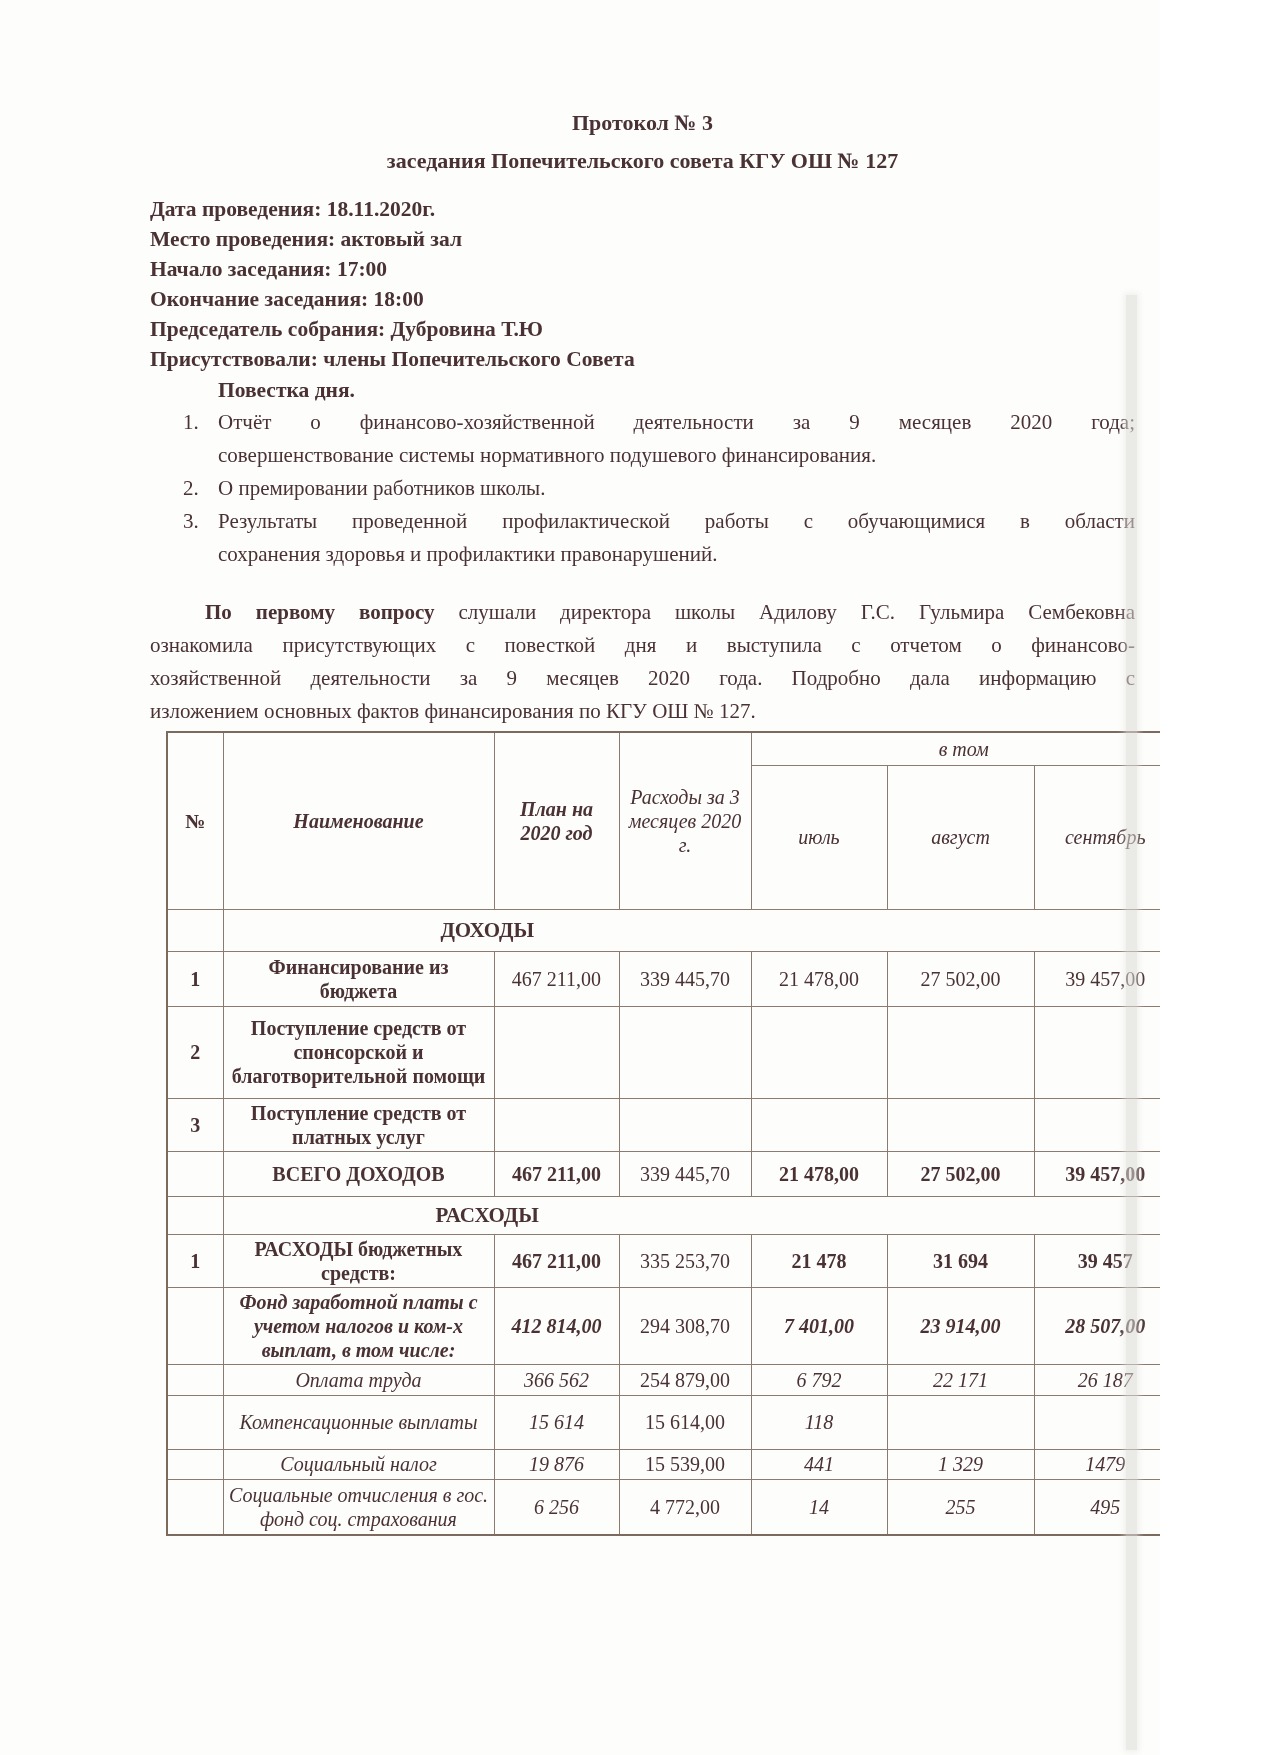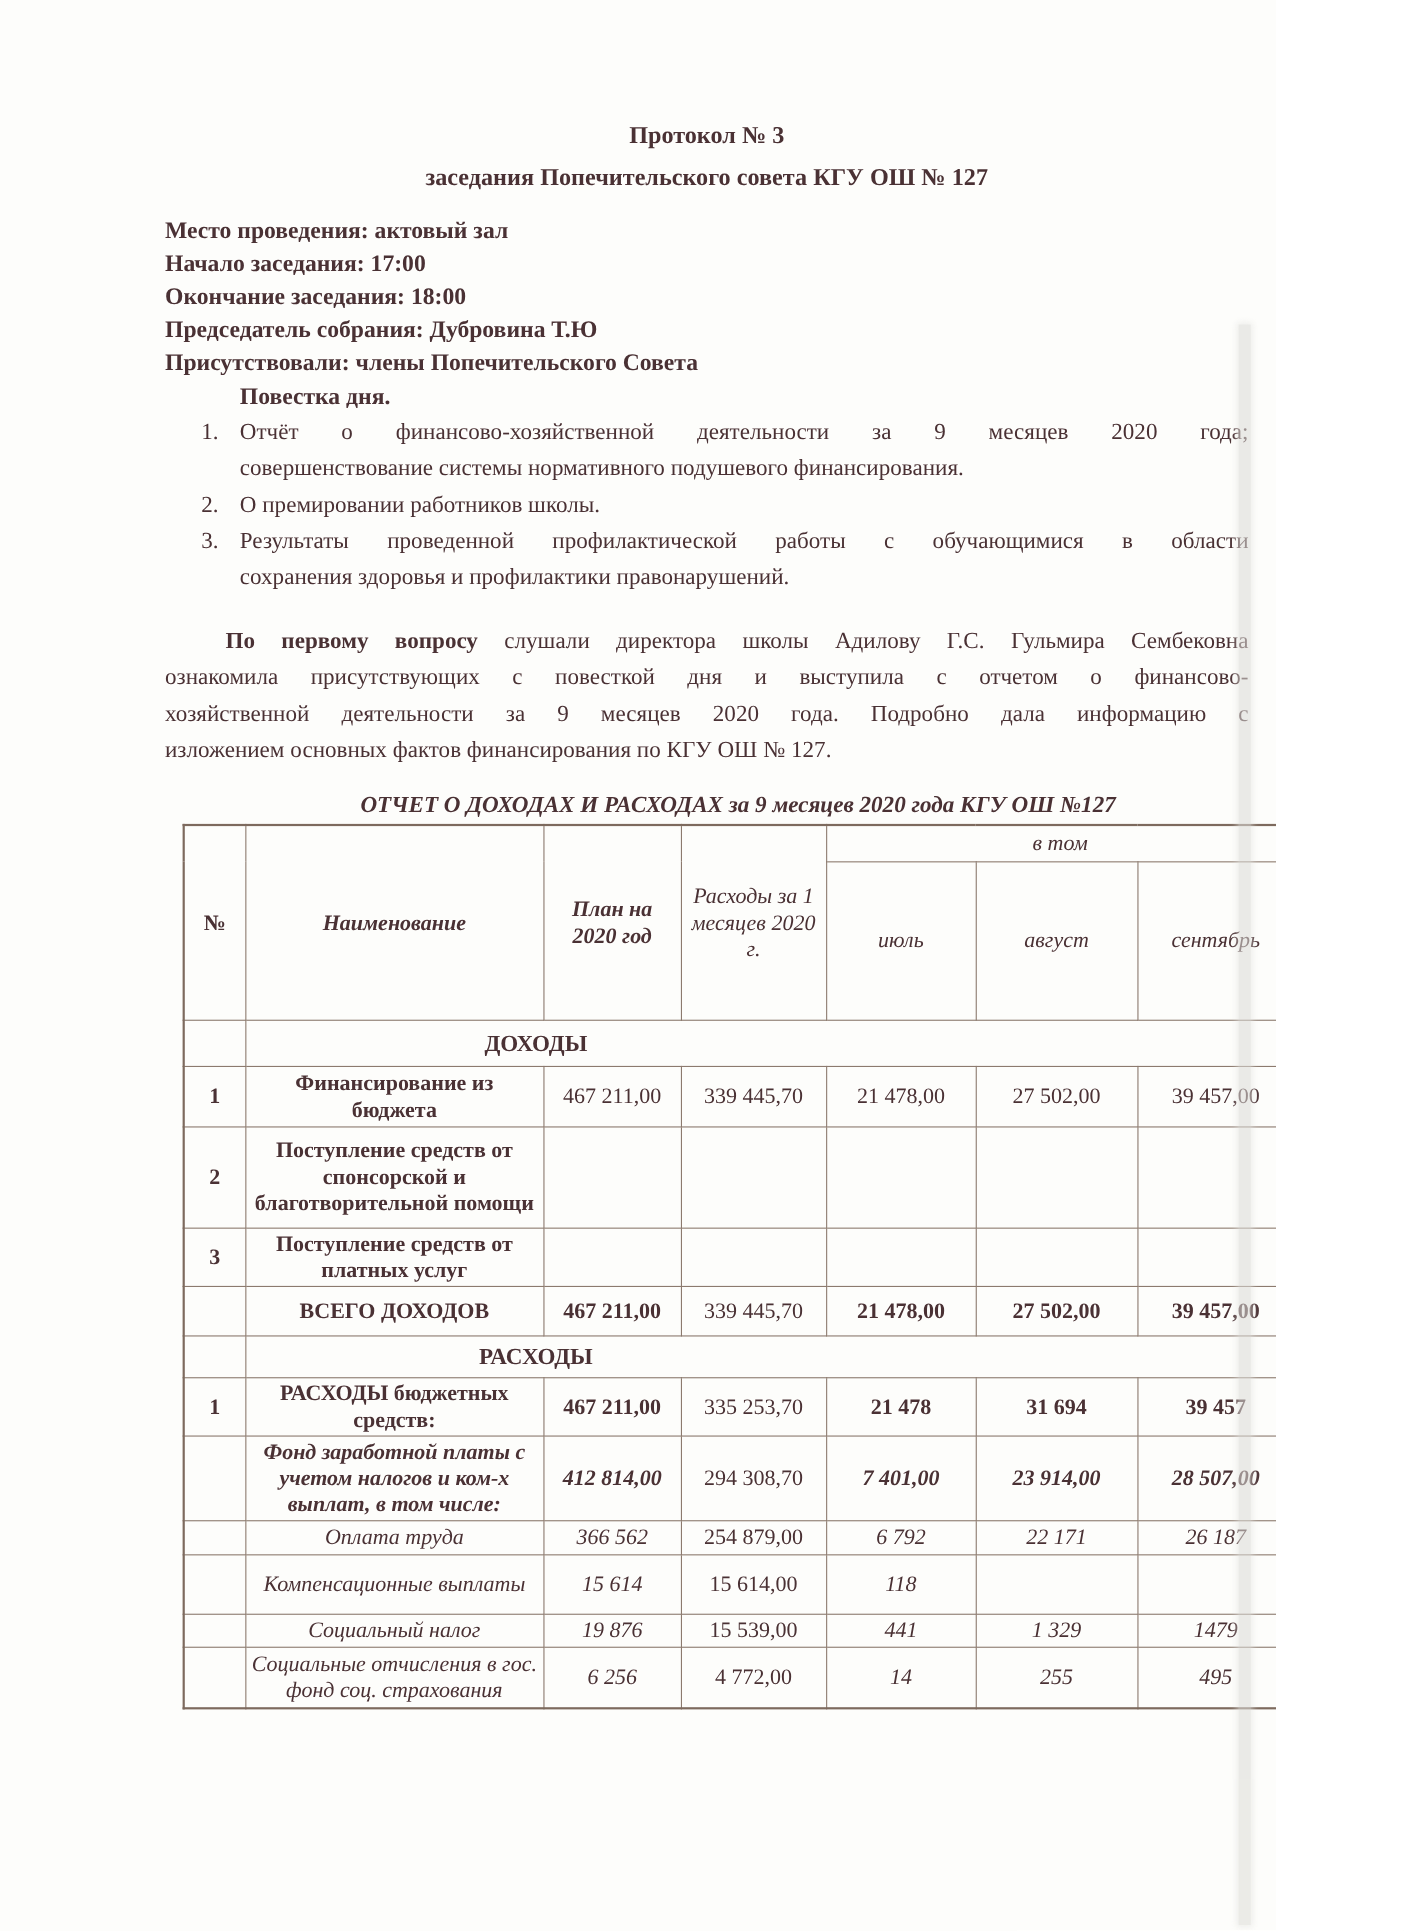--- a/index.html
+++ b/index.html
@@ -60,20 +60,21 @@
   }
 </style>
 </head>
 <body>
 
 <div class="page">
   <div class="textcol">
     <div class="doc-title">Протокол № 3</div>
     <div class="doc-subtitle">заседания Попечительского совета КГУ ОШ № 127</div>
     <div class="meta-block" id="meta-block">
+        <div class="meta-line">Дата проведения: 18.11.2020г.</div>
         <div class="meta-line">Место проведения: актовый зал</div>
         <div class="meta-line">Начало заседания: 17:00</div>
         <div class="meta-line">Окончание заседания: 18:00</div>
         <div class="meta-line">Председатель собрания: Дубровина Т.Ю</div>
         <div class="meta-line">Присутствовали: члены Попечительского Совета</div>
       </div>
     <div class="agenda-heading">Повестка дня.</div>
     <ol class="agenda" id="agenda-list">
         <li>
           <span class="num">1.</span>
@@ -89,37 +90,36 @@
           <div class="jline">Результаты проведенной профилактической работы с обучающимися в области</div>
           <div class="lline">сохранения здоровья и профилактики правонарушений.</div>
         </li>
       </ol>
     <div class="body-par" id="first-question-par">
       <div class="jline indent"><span class="b">По первому вопросу</span><span> слушали директора школы Адилову Г.С. Гульмира Сембековна</span></div>
     <div class="jline">ознакомила присутствующих с повесткой дня и выступила с отчетом о финансово-</div>
         <div class="jline">хозяйственной деятельности за 9 месяцев 2020 года. Подробно дала информацию с</div>
         <div class="lline">изложением основных фактов финансирования по КГУ ОШ № 127.</div>
       </div>
-    <div class="table-title">ОТЧЕТ О ДОХОДАХ И РАСХОДАХ за 9 месяцев 2020 года КГУ ОШ №127</div>
     <table class="fin" id="fin-table">
         <colgroup>
           <col style="width: 56px;">
           <col style="width: 271px;">
           <col style="width: 125px;">
           <col style="width: 132px;">
           <col style="width: 136px;">
           <col style="width: 147px;">
           <col style="width: 143px;">
         </colgroup>
         <thead>
           <tr style="height: 33px;">
             <td class="h-no" rowspan="2">№</td>
             <td class="h-name" rowspan="2">Наименование</td>
             <td class="h-plan" rowspan="2">План на 2020 год</td>
-            <td class="h-spent" rowspan="2">Расходы за 1 месяцев 2020 г.</td>
+            <td class="h-spent" rowspan="2">Расходы за 3 месяцев 2020 г.</td>
             <td class="h-group" colspan="3">в том</td>
           </tr>
           <tr style="height: 144px;">
             <td class="h-month">июль</td>
             <td class="h-month">август</td>
             <td class="h-month">сентябрь</td>
           </tr>
         </thead>
         <tbody>
           <tr style="height: 42px; padding-left: 20px;">

